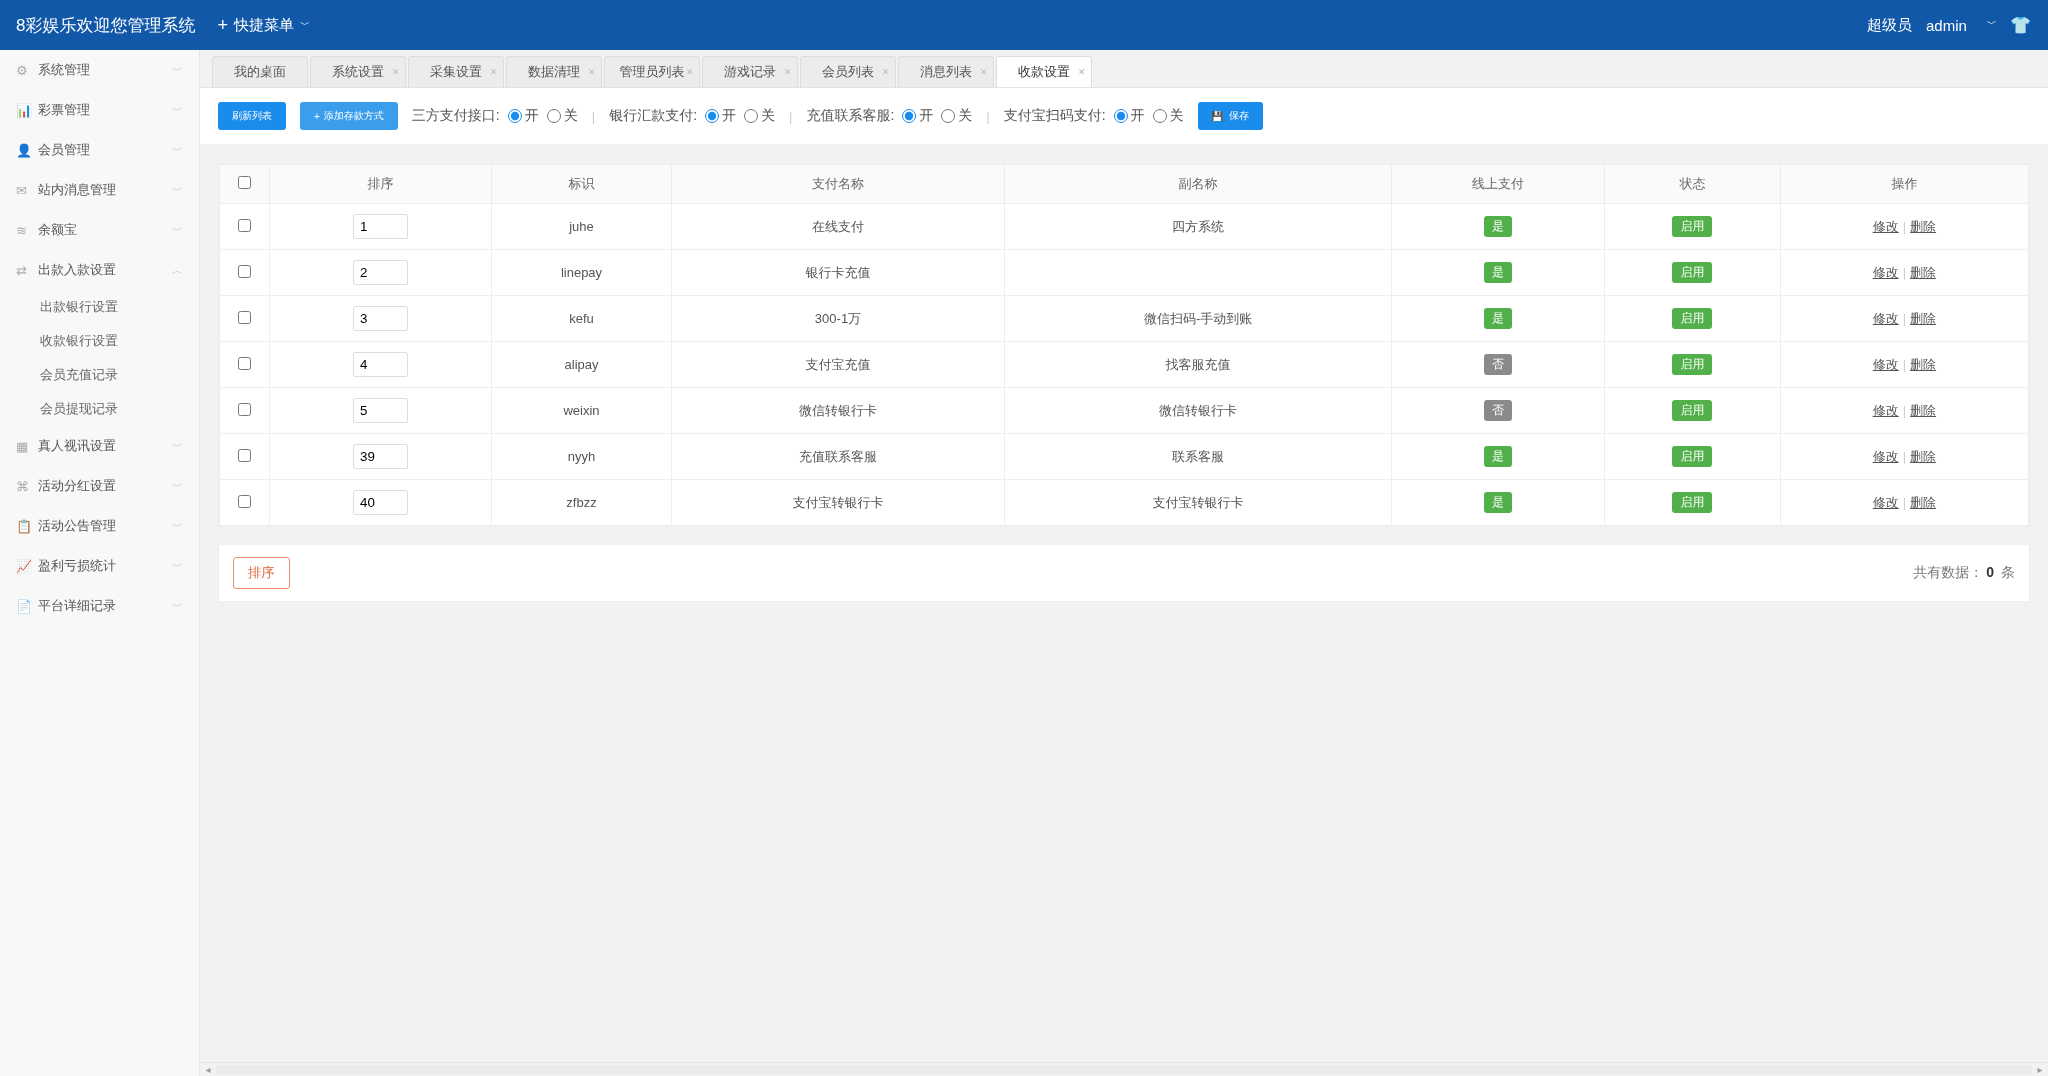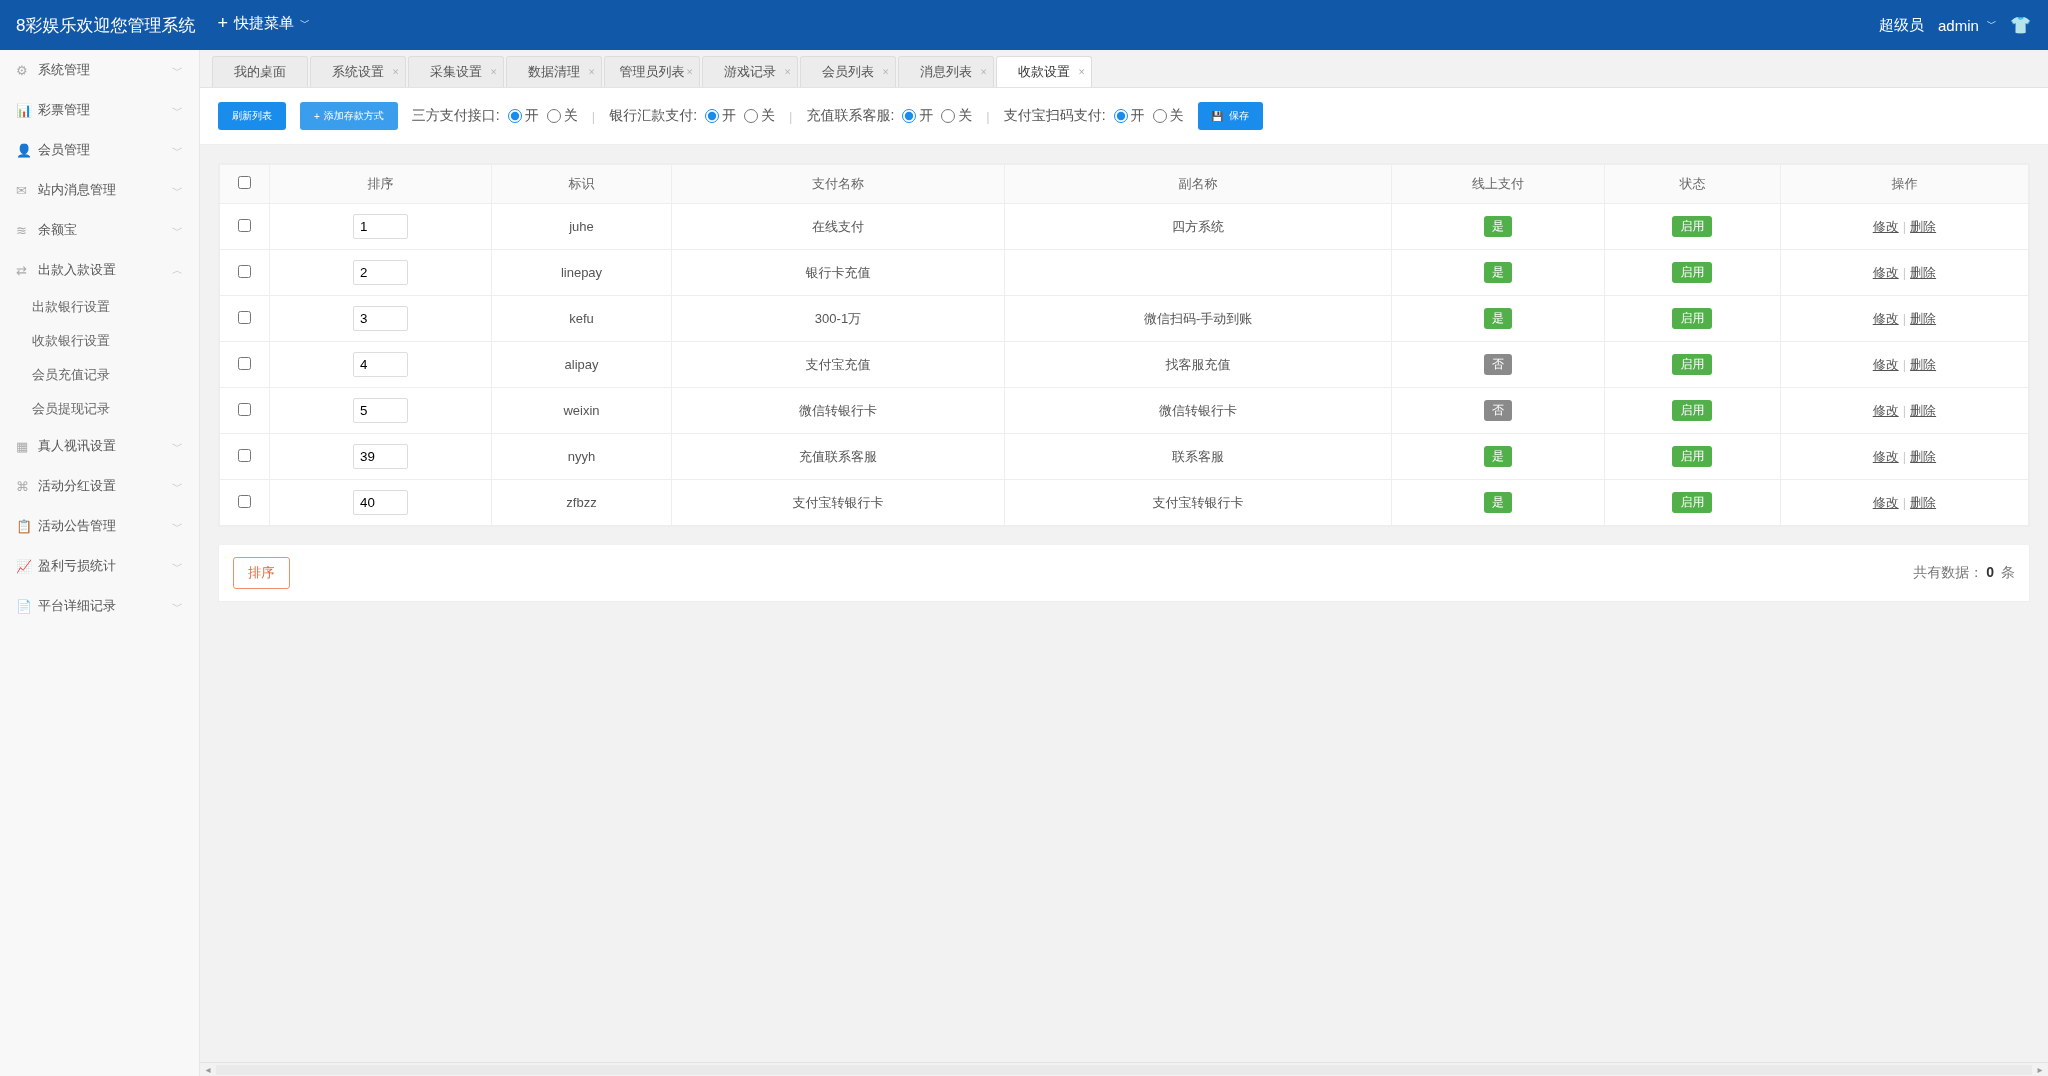--- a/index.html
+++ b/index.html
@@ -1,33 +1,33 @@
 <!DOCTYPE html>
 <html><head>
 <meta charset="utf-8">
 <style>
   * { box-sizing: border-box; margin: 0; padding: 0; }
   body { font-family: "Microsoft YaHei", Arial, sans-serif; font-size: 13px; color: #666; background: #f2f2f2; }
 
   .topbar { background: #1158a8; color: #fff; height: 50px; display: flex; align-items: center; padding: 0 16px; justify-content: space-between; }
-  .tb-left { display: flex; align-items: flex-start; gap: 22px; }
+  .tb-left { display: flex; align-items: center; gap: 22px; }
   .brand { font-size: 17px; font-weight: 500; }
   .quickmenu { font-size: 15px; display: flex; align-items: center; gap: 6px; cursor: pointer; }
   .plus { font-size: 18px; line-height: 1; }
   .chev-sm { font-size: 10px; }
   .tb-right { display: flex; align-items: center; gap: 14px; font-size: 15px; margin-left: 48px; }
   .shirt { font-size: 17px; }
 
   .layout { display: flex; height: calc(100vh - 50px); }
   .sidebar { width: 200px; background: #f8f8f8; border-right: 1px solid #e6e6e6; overflow-y: auto; position: relative; }
   .side-item { display: flex; align-items: center; padding: 0 16px; height: 40px; color: #555; cursor: pointer; justify-content: space-between; }
   .side-item .lbl { display: flex; align-items: center; gap: 8px; }
   .side-icon { width: 14px; color: #aaa; font-size: 13px; }
   .side-chev { color: #bbb; font-size: 11px; }
-  .side-sub { padding: 0 16px 0 32px; height: 34px; display: flex; align-items: center; color: #666; cursor: pointer; font-size: 13px; font-family: Liberation Serif, serif; }
+  .side-sub { padding: 0 16px 0 40px; height: 34px; display: flex; align-items: center; color: #666; cursor: pointer; font-size: 13px; font-family: Liberation Serif, serif; }
   .collapse-handle { position: absolute; right: -9px; top: 320px; width: 9px; height: 44px; background: #e9e9e9; border: 1px solid #ddd; border-left: none; border-radius: 0 4px 4px 0; display: flex; align-items:center; justify-content:center; color:#aaa; font-size:10px; cursor:pointer;}
 
   .main { flex: 1; display: flex; flex-direction: column; background: #f2f2f2; overflow:hidden;}
   .tabs { display: flex; align-items: flex-end; padding: 6px 12px 0 12px; background: #f2f2f2; border-bottom: 1px solid #e3e3e3; gap: 2px; }
   .tab { background: #ececec; border: 1px solid #ddd; border-bottom: none; padding: 6px 10px; border-radius: 3px 3px 0 0; display: flex; align-items: center; gap: 8px; color: #555; font-size: 13px; cursor: pointer; min-width: 96px; justify-content: center; position: relative; font-family: Liberation Serif, serif;}
   .tab .x { color: #aaa; font-size: 12px; position:absolute; right:6px;}
   .tab.active { background: #fff; color: #333; }
   .tab.active .x { color:#999;}
 
   .content { flex:1; overflow:auto; padding: 0;}
@@ -69,21 +69,21 @@
   <div class="tb-left">
     <div class="brand">8彩娱乐欢迎您管理系统</div>
     <div class="quickmenu">
       <span class="plus">+</span>
       <span>快捷菜单</span>
       <span class="chev-sm">﹀</span>
     </div>
   </div>
   <div class="tb-right">
     <span>超级员</span>
-    <span style="display:flex;gap:8px;">
+    <span style="display:flex;gap:20px;">
       <span>admin</span>
       <span class="chev-sm">﹀</span>
     </span>
     <span class="shirt">👕</span>
   </div>
 </div>
 
 <div class="layout">
   <div class="sidebar">
     <div id="side-root">

